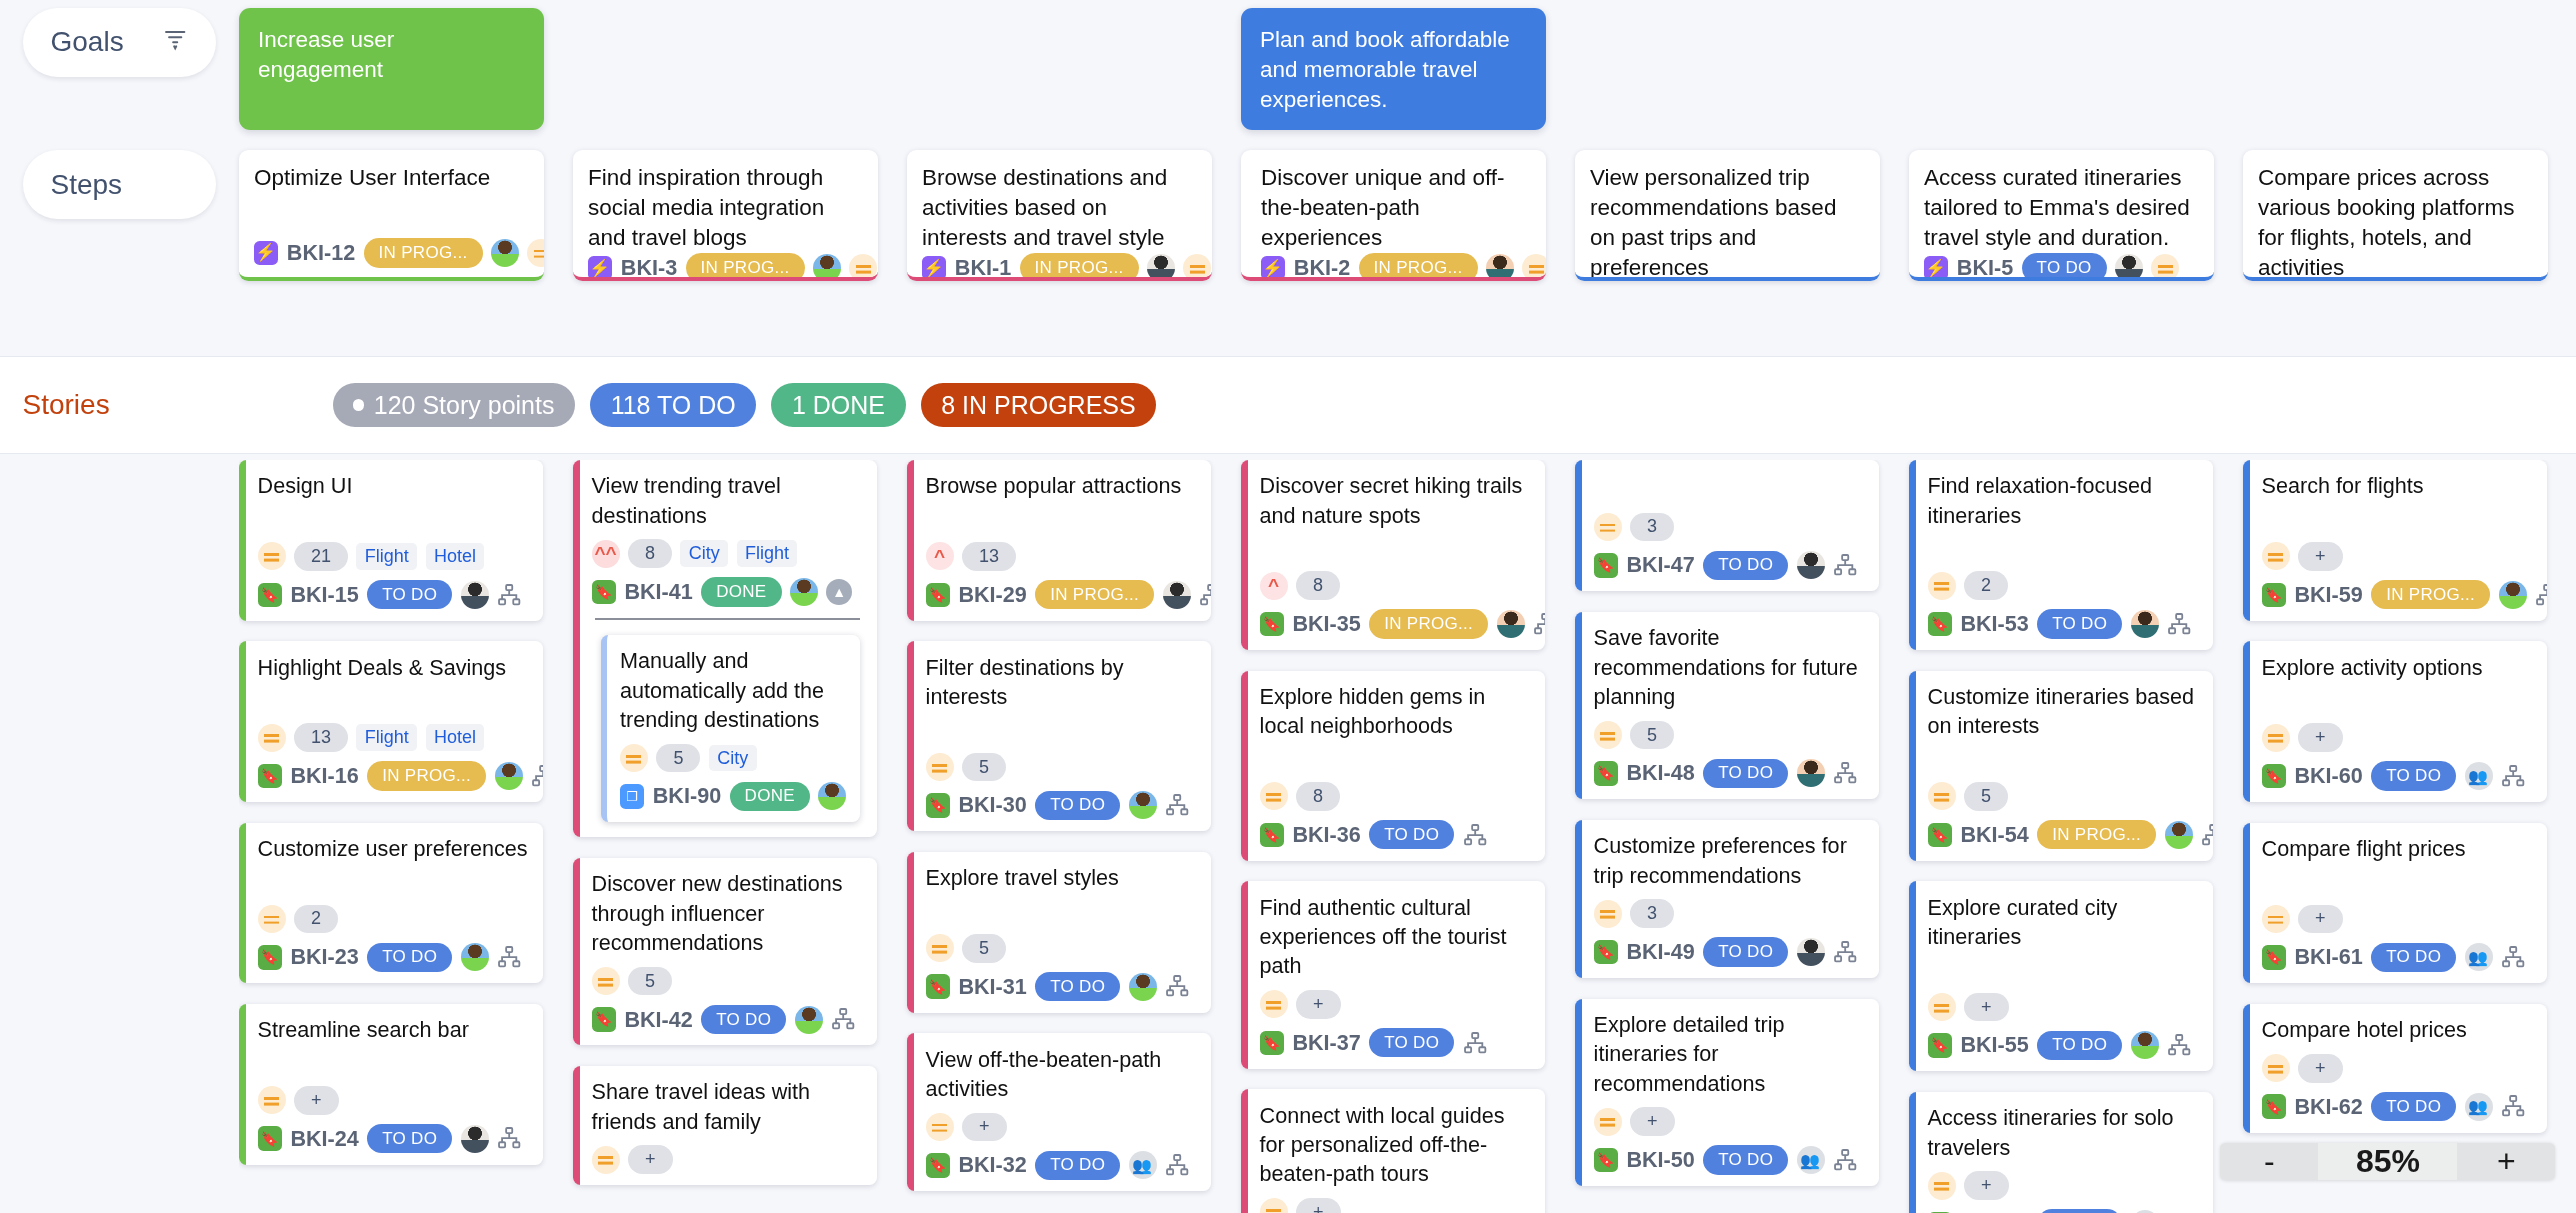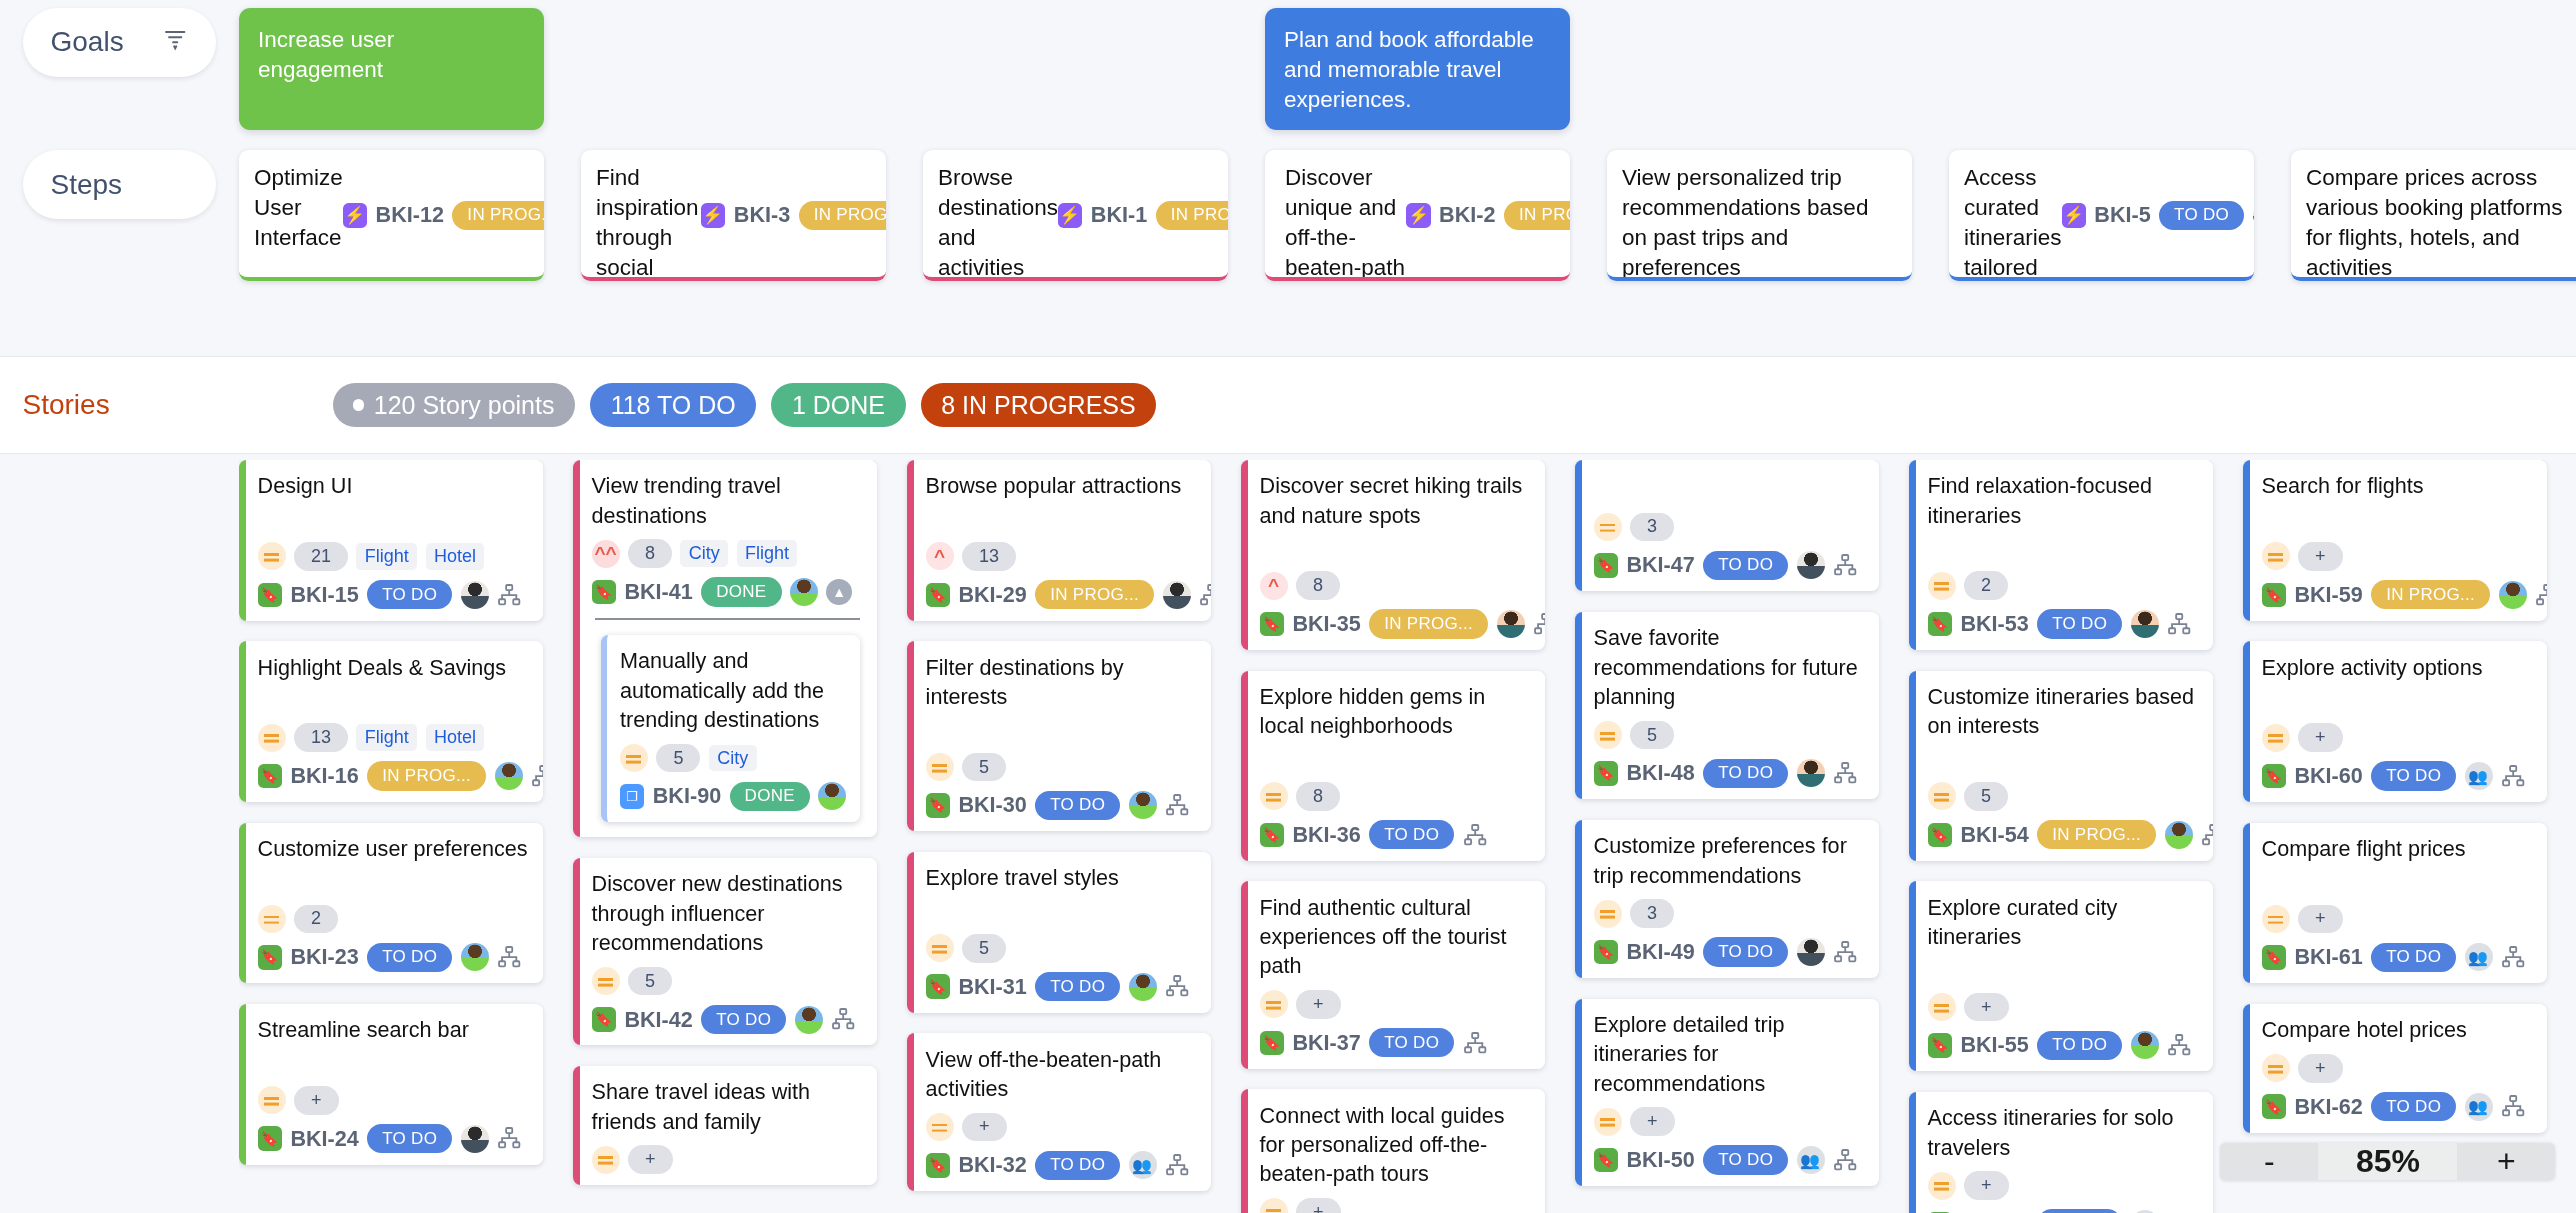--- a/index.html
+++ b/index.html
@@ -29,21 +29,21 @@
   .board{ position:absolute; inset:0; }
 
   .rail{ position:absolute; left:22.5px; width:193px; }
 
   .cols{
     position:absolute;
     left:239px;
     right:0;
     display:grid;
     grid-template-columns:repeat(7, 334px);
-    column-gap:8px;
+    column-gap:0;
   }
 
   
   .goals-row{ top:7.5px; height:137px; }
   .goal-card{
     width:305px;
     height:122px;
     border-radius:11.3px;
     padding:17px 19px;
     color:#fff;
@@ -57,21 +57,21 @@
   .steps-row{ top:150px; height:139px; }
   .step-card{
     width:305px;
     height:131px;
     background:#fff;
     border-radius:9.4px;
     border-bottom:4.7px solid #cfd4dd;
     box-shadow:0 1.9px 5.6px rgba(20,30,60,.13);
     padding:13px 15px 9.4px 15px;
     display:flex;
-    flex-direction:row;
+    flex-direction:column;
     justify-content:space-between;
     overflow:hidden;
   }
   .step-title{
     font-size:22.5px;
     line-height:1.34;
     color:#111;
   }
   .meta-row{ display:flex; align-items:center; gap:8.4px; }
 

